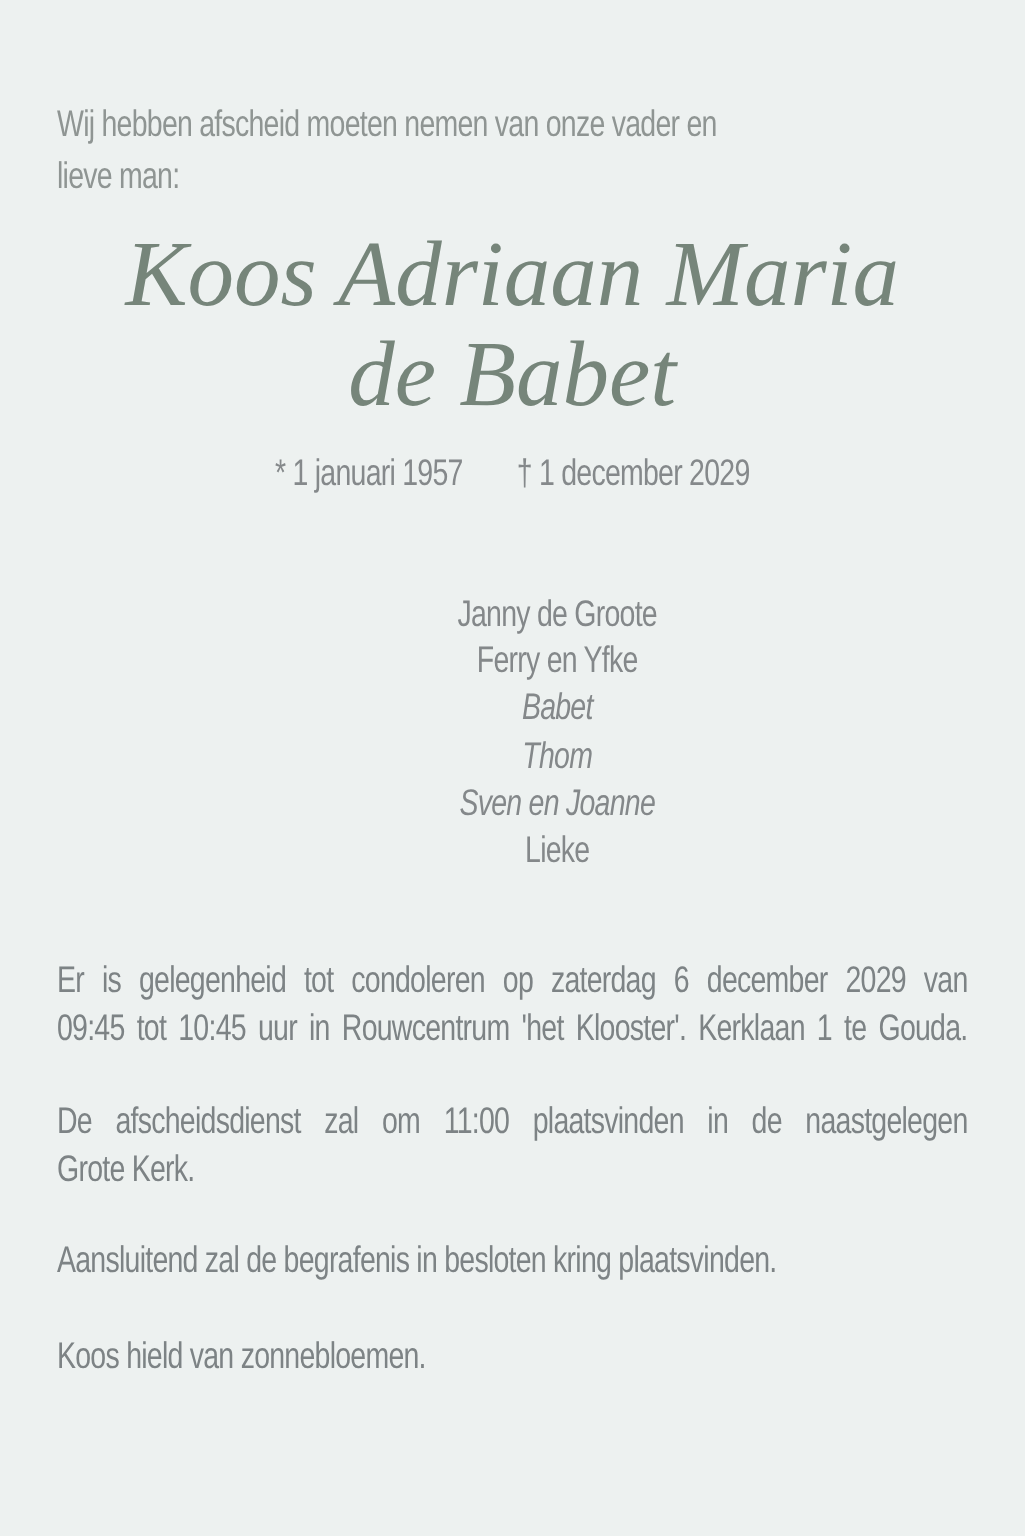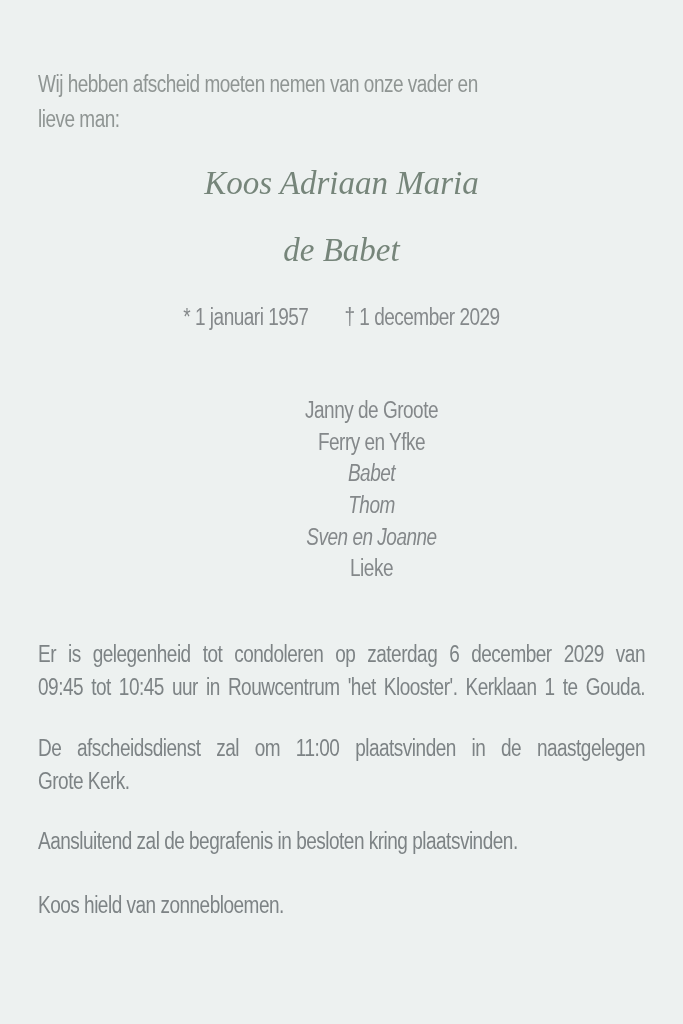--- a/index.html
+++ b/index.html
@@ -35,21 +35,21 @@
   }
   
   .name-block {
     position: absolute;
     left: 0;
     top: 150px;
     width: 683px;
     text-align: center;
     font-family: "Liberation Serif", serif;
     font-style: italic;
-    font-size: 33px;
+    font-size: 62px;
     line-height: 67px;
     color: #76857a;
   }
   
   .dates {
     position: absolute;
     left: 0;
     top: 300px;
     width: 683px;
     display: flex;

